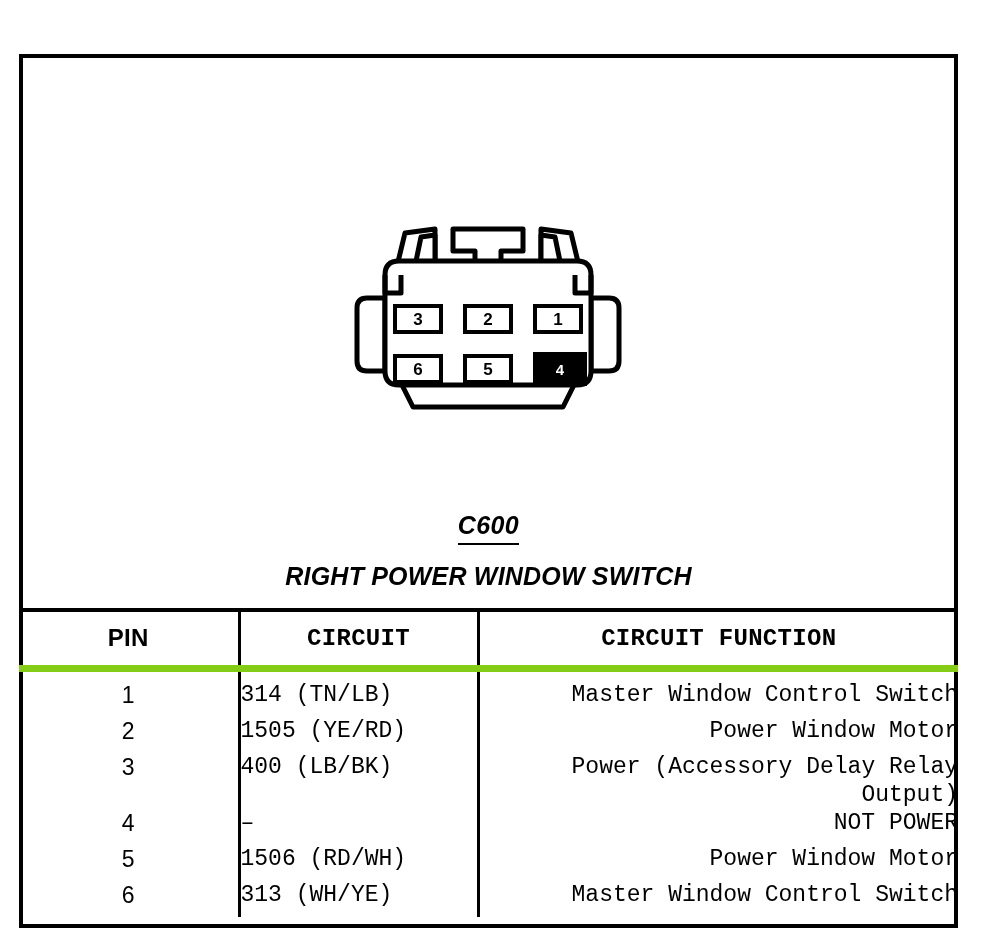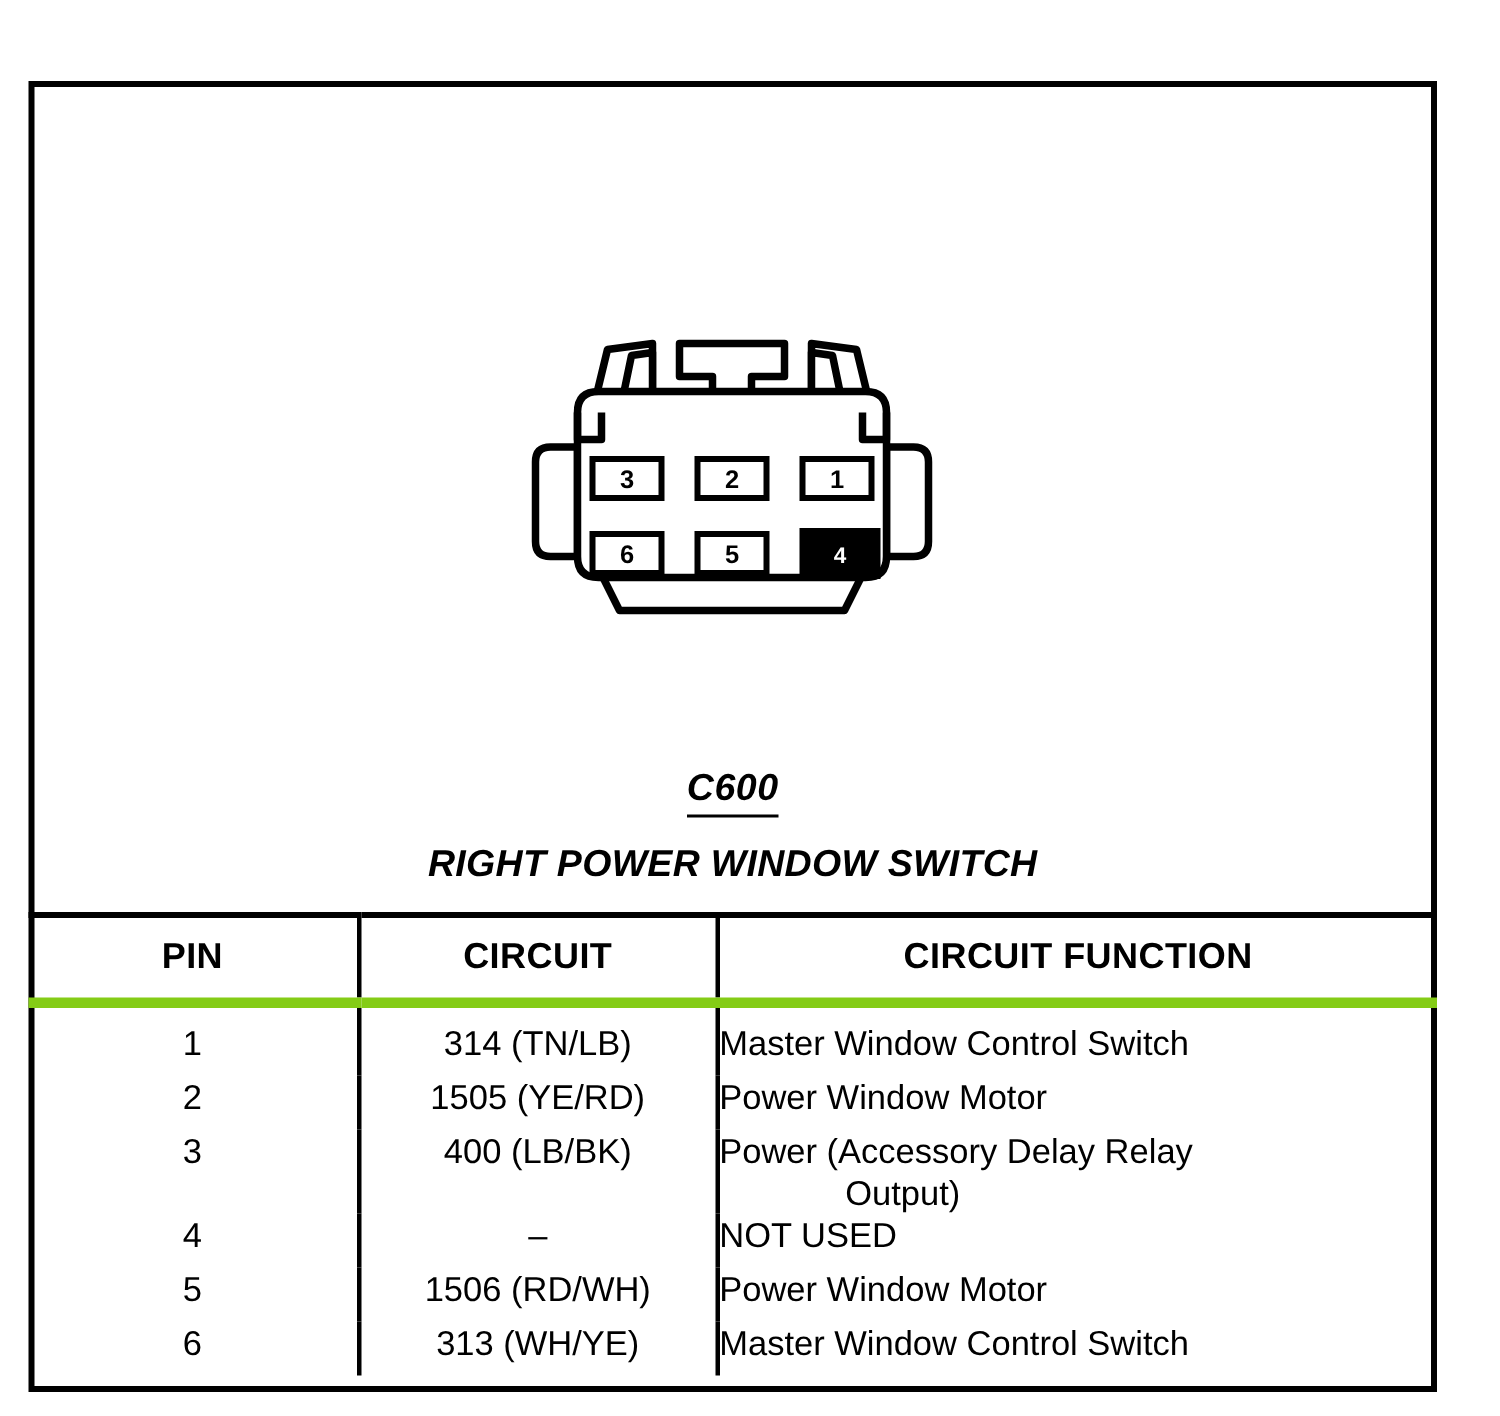--- a/index.html
+++ b/index.html
@@ -97,34 +97,35 @@
     font-size: 24px;
     font-weight: bold;
     letter-spacing: 0.3px;
     padding: 12px 0 13px 0;
     text-align: center;
     vertical-align: middle;
   }
   #pin-table th.cell-divider-l,
   #pin-table td.cell-divider-l {
     border-left: 3px solid #000;
+    font-family: Liberation Mono, monospace;
   }
 
   #pin-table tbody td {
     font-size: 23px;
     line-height: 1.22;
     padding: 0;
     vertical-align: top;
     height: 36px;
   }
   #pin-table tbody tr:first-child td { padding-top: 9px; }
 
   td.pin-cell      { text-align: center; }
-  td.circuit-cell  { text-align: center; padding-left: 18px; padding-right: 18px; }
-  td.function-cell { text-align: left; padding-left: 22px; }
+  td.circuit-cell  { text-align: left; padding-left: 18px; padding-right: 18px; }
+  td.function-cell { text-align: right; padding-left: 22px; }
   .function-cont   { display: block; padding-left: 84px; }
 </style>
 </head>
 <body>
 
 <div id="page-frame">
 
   <div id="connector-figure">
     <svg id="connector-svg" width="330" height="330" viewBox="0 0 330 330">
 
@@ -219,21 +220,21 @@
         <td class="circuit-cell cell-divider-l">400 (LB/BK)</td>
         <td class="function-cell cell-divider-l">
           <span>Power (Accessory Delay Relay</span>
           <span class="function-cont">Output)</span>
         </td>
       </tr>
       <tr>
         <td class="pin-cell">4</td>
         <td class="circuit-cell cell-divider-l">–</td>
         <td class="function-cell cell-divider-l">
-          <span>NOT USED</span>
+          <span>NOT POWER</span>
         </td>
       </tr>
       <tr>
         <td class="pin-cell">5</td>
         <td class="circuit-cell cell-divider-l">1506 (RD/WH)</td>
         <td class="function-cell cell-divider-l">
           <span>Power Window Motor</span>
         </td>
       </tr>
       <tr>

